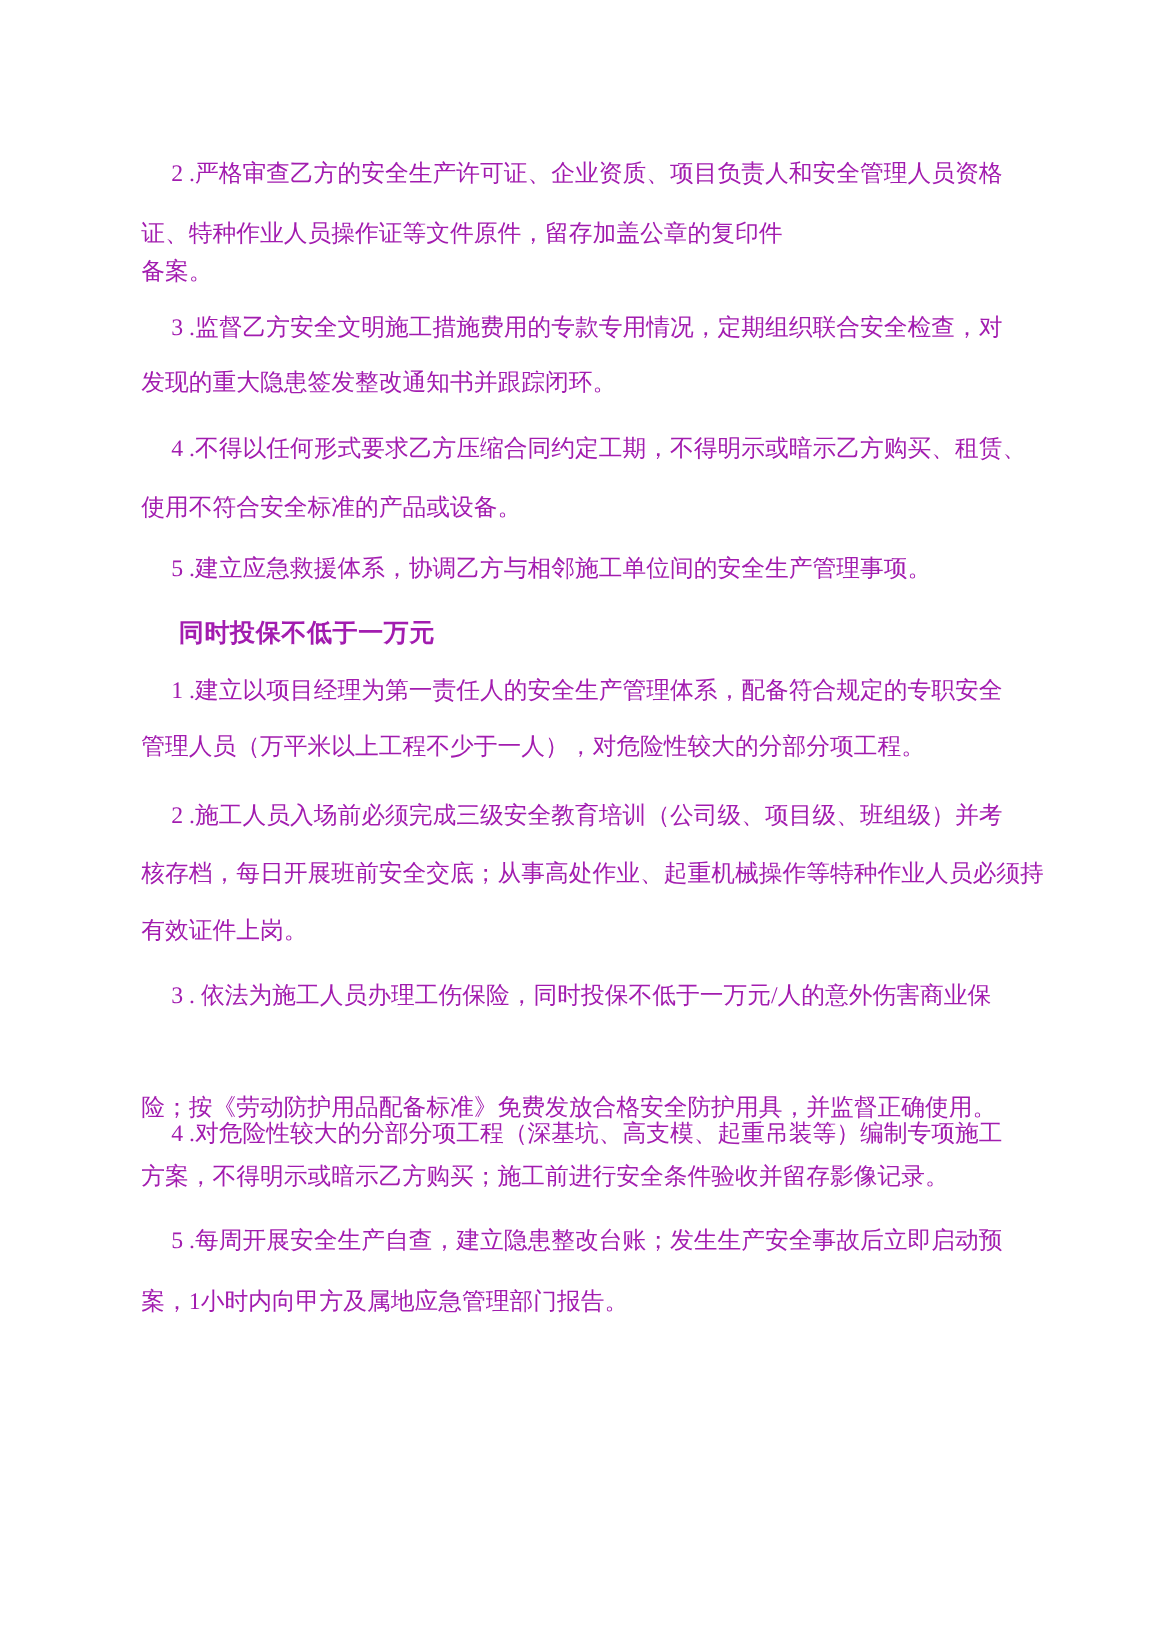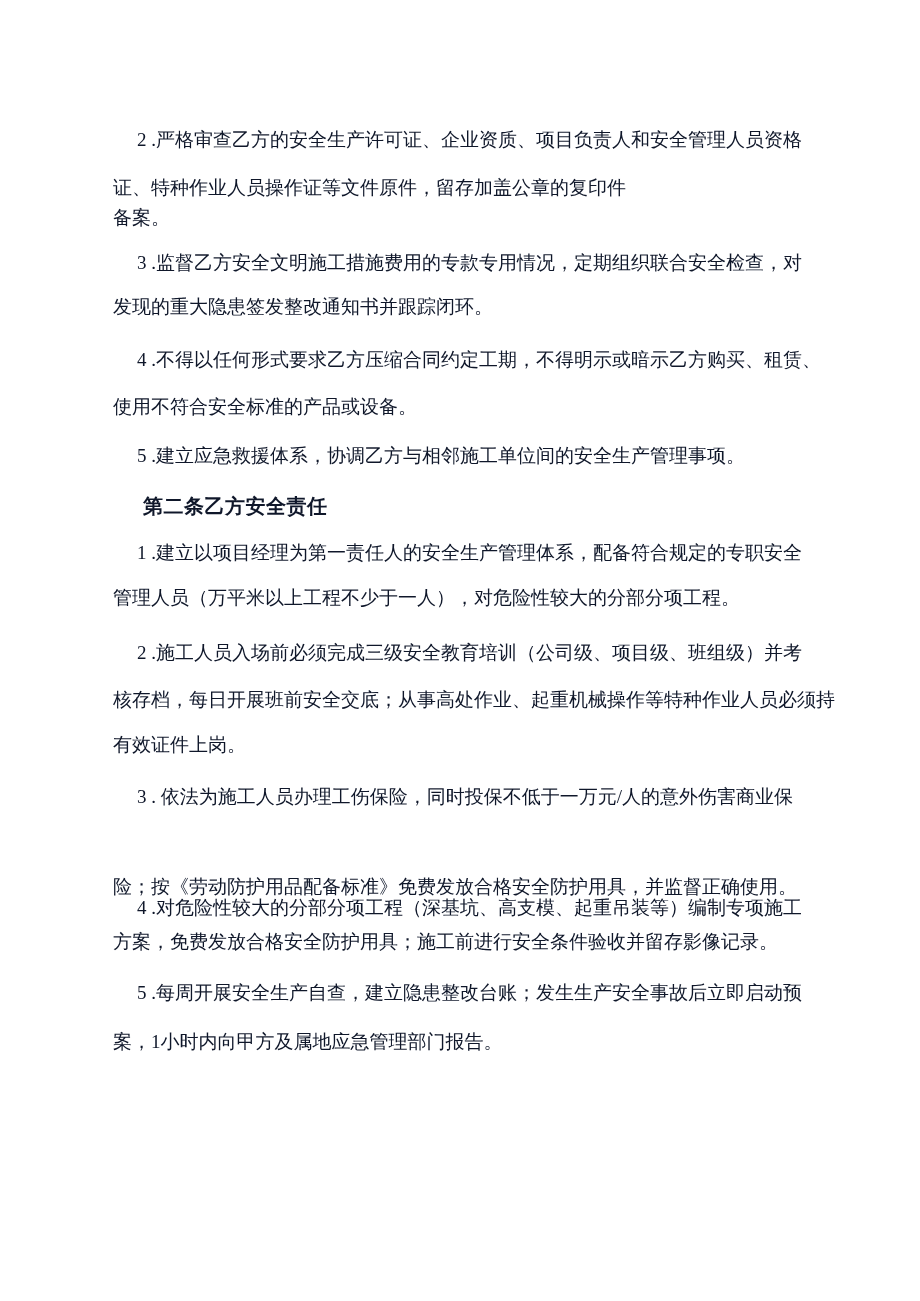--- a/index.html
+++ b/index.html
@@ -8,21 +8,21 @@
     background: #9b9b9b;
   }
   .page {
     position: relative;
     width: 920px;
     height: 1301px;
     margin: 0 auto;
     background: #ffffff;
     overflow: hidden;
     font-family: "Liberation Serif", "DejaVu Serif", serif;
-    color: #0f172a;
+    color: #a21caf;
   }
   .line {
     position: absolute;
     font-size: 19px;
     line-height: 24px;
     white-space: pre;
     letter-spacing: 0px;
   }
   .indent { left: 137px; }
   .flush  { left: 113px; }
@@ -66,31 +66,31 @@
   <div class="line flush  y2">备案。</div>
 
   <div class="line indent y3">3 .监督乙方安全文明施工措施费用的专款专用情况，定期组织联合安全检查，对</div>
   <div class="line flush  y4">发现的重大隐患签发整改通知书并跟踪闭环。</div>
 
   <div class="line indent y5">4 .不得以任何形式要求乙方压缩合同约定工期，不得明示或暗示乙方购买、租赁、</div>
   <div class="line flush  y6">使用不符合安全标准的产品或设备。</div>
 
   <div class="line indent y7">5 .建立应急救援体系，协调乙方与相邻施工单位间的安全生产管理事项。</div>
 
-  <div class="heading y8">第二条乙方安全责任</div>
+  <div class="heading y8">同时投保不低于一万元</div>
 
   <div class="line indent y9">1 .建立以项目经理为第一责任人的安全生产管理体系，配备符合规定的专职安全</div>
   <div class="line flush  y10">管理人员（万平米以上工程不少于一人），对危险性较大的分部分项工程。</div>
 
   <div class="line indent y11">2 .施工人员入场前必须完成三级安全教育培训（公司级、项目级、班组级）并考</div>
   <div class="line flush  y12">核存档，每日开展班前安全交底；从事高处作业、起重机械操作等特种作业人员必须持</div>
   <div class="line flush  y13">有效证件上岗。</div>
 
   <div class="line indent y14">3 . 依法为施工人员办理工伤保险，同时投保不低于一万元/人的意外伤害商业保</div>
   <div class="line flush  y15">险；按《劳动防护用品配备标准》免费发放合格安全防护用具，并监督正确使用。</div>
 
   <div class="line indent y16">4 .对危险性较大的分部分项工程（深基坑、高支模、起重吊装等）编制专项施工</div>
-  <div class="line flush  y17">方案，免费发放合格安全防护用具；施工前进行安全条件验收并留存影像记录。</div>
+  <div class="line flush  y17">方案，不得明示或暗示乙方购买；施工前进行安全条件验收并留存影像记录。</div>
 
   <div class="line indent y18">5 .每周开展安全生产自查，建立隐患整改台账；发生生产安全事故后立即启动预</div>
   <div class="line flush  y19">案，1小时内向甲方及属地应急管理部门报告。</div>
 
 </div>
 
 </body></html>

